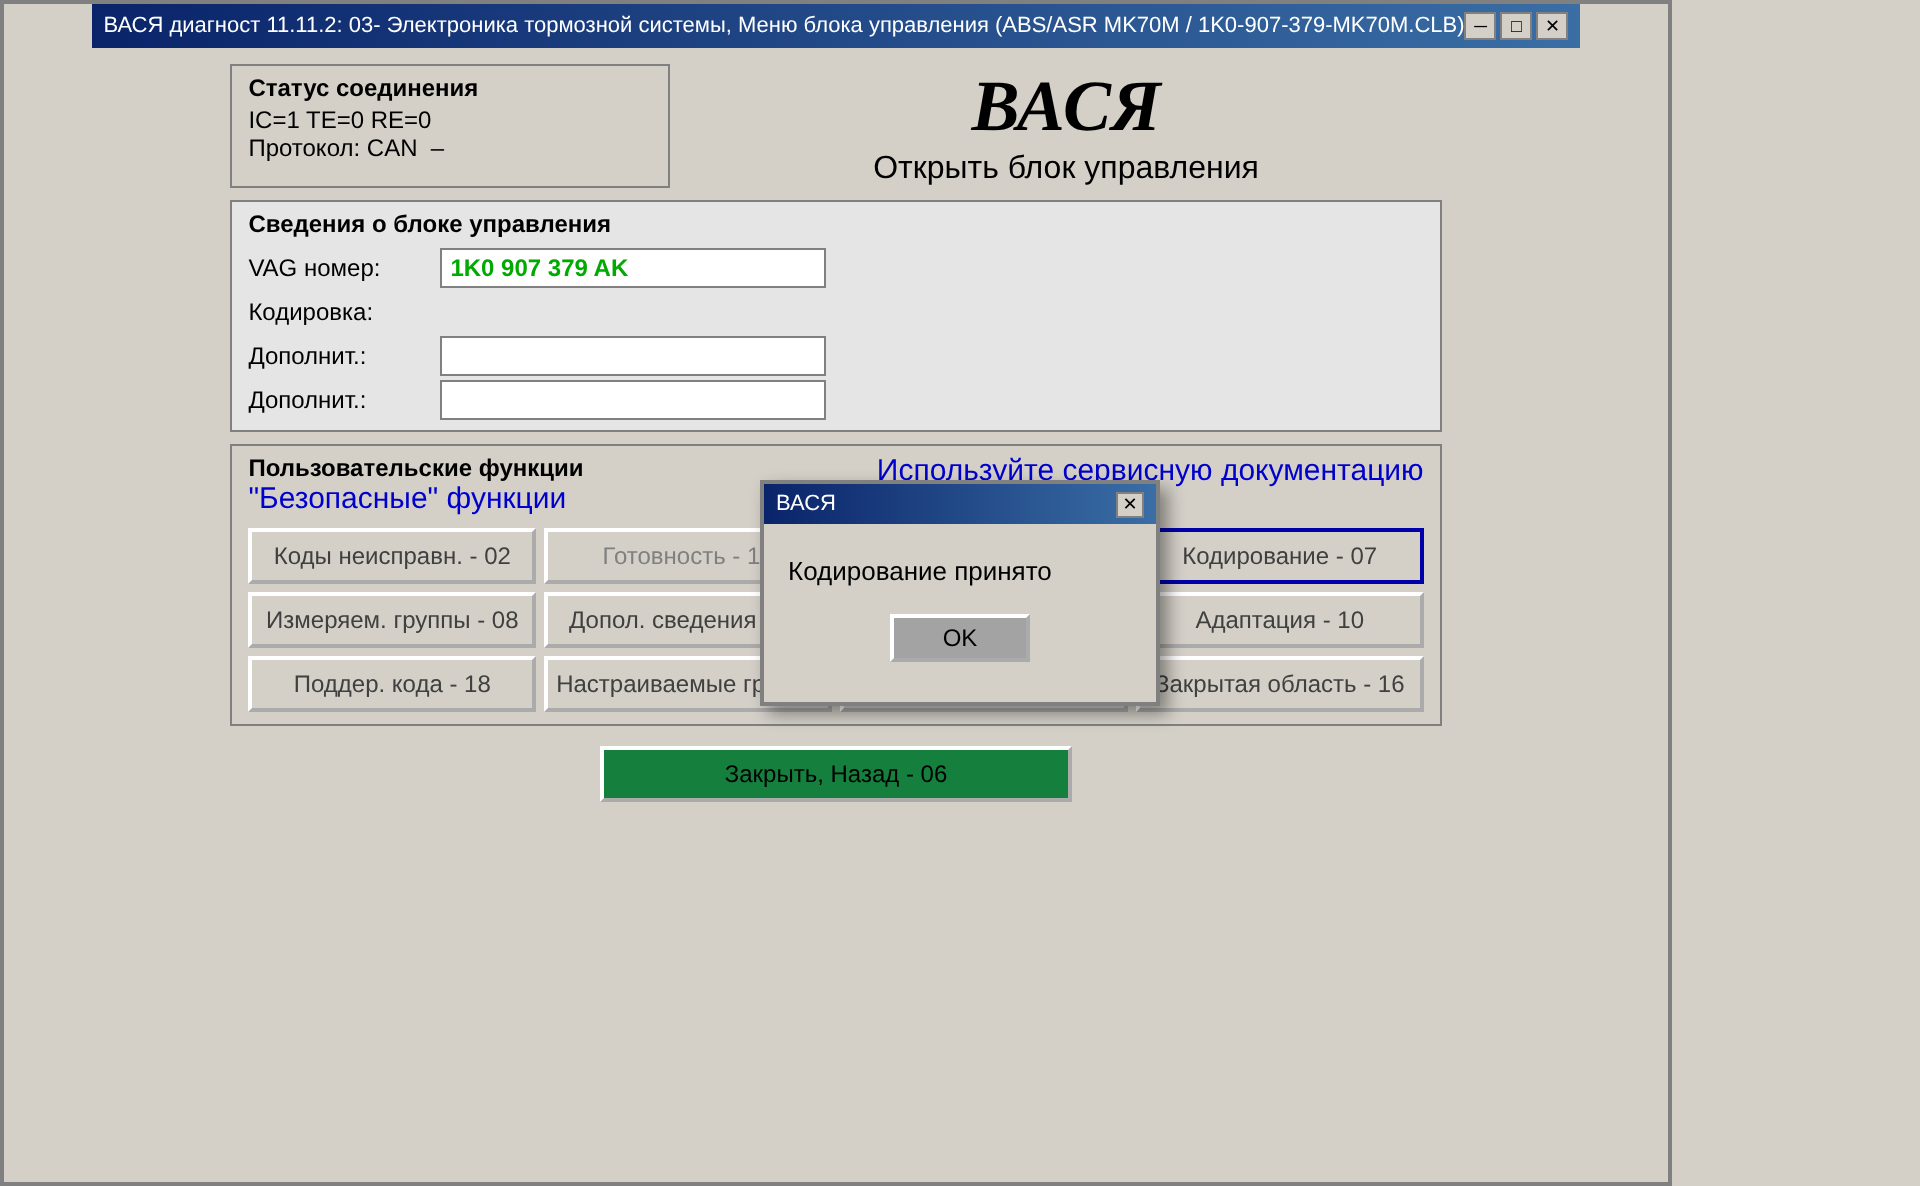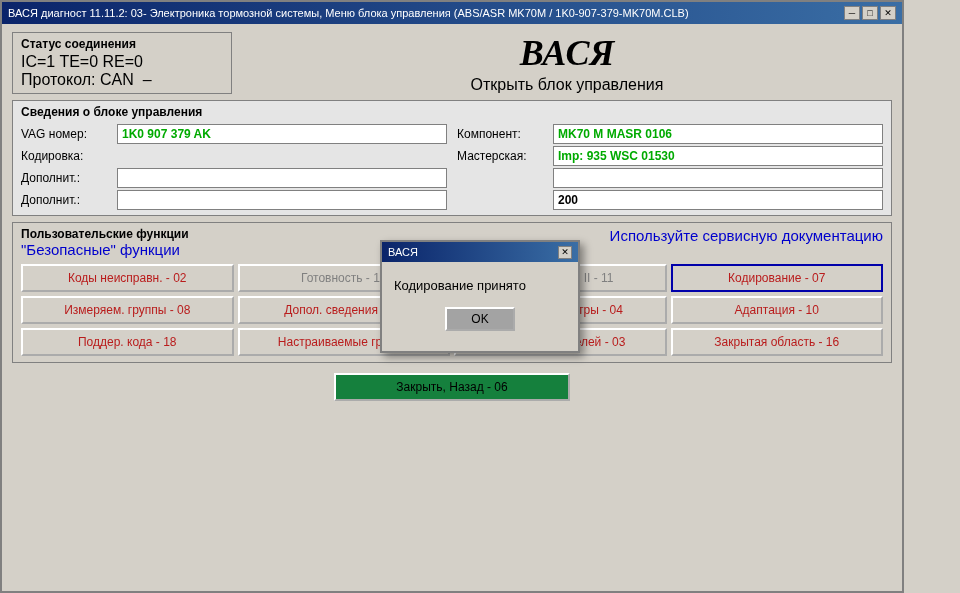--- a/index.html
+++ b/index.html
@@ -5,25 +5,26 @@
     * { box-sizing: border-box; margin: 0; padding: 0; }
     body {
       font-family: 'Segoe UI', Tahoma, Arial, sans-serif;
       font-size: 13px;
       background: #d4d0c8;
       width: 960px;
       height: 593px;
       overflow: hidden;
     }
     .window {
-      width: 904px;
+      width: 836px;
       height: 593px;
       border: 2px solid #808080;
       display: flex;
       flex-direction: column;
+      align-items: center;
     }
     .title-bar {
       background: linear-gradient(to right, #0a246a, #3a6ea5);
       color: white;
       padding: 3px 6px;
       font-size: 11px;
       display: flex;
       align-items: center;
       justify-content: space-between;
       height: 22px;
@@ -63,21 +64,21 @@
       padding: 4px 8px;
       width: 220px;
       flex-shrink: 0;
     }
     .status-box .label {
       font-weight: bold;
       font-size: 12px;
       margin-bottom: 2px;
     }
     .status-box .value {
-      font-size: 16px;
+      font-size: 12px;
     }
     .vasya-header {
       flex: 1;
       display: flex;
       flex-direction: column;
       align-items: center;
       justify-content: center;
     }
     .vasya-title {
       font-size: 36px;
@@ -164,21 +165,21 @@
       gap: 4px;
       margin-top: 6px;
     }
     .func-btn {
       background: #d4d0c8;
       border: 2px outset #ffffff;
       padding: 5px 4px;
       font-size: 12px;
       cursor: pointer;
       text-align: center;
-      color: #b91c1c;
+      color: #404040;
     }
     .func-btn.active {
       border: 2px solid #0000aa;
       background: #d4d0c8;
     }
     .func-btn.grayed {
       color: #808080;
     }
     .close-section {
       display: flex;
@@ -290,38 +291,20 @@
           <div class="info-row">
             <span class="info-label">Дополнит.:</span>
             <span class="info-value normal"></span>
           </div>
           <div class="info-row">
             <span class="info-label">Дополнит.:</span>
             <span class="info-value normal"></span>
           </div>
         </div>
 
-        <div>
-          <div class="info-row">
-            <span class="info-label">Компонент:</span>
-            <span class="info-value">MK70 M MASR        0106</span>
-          </div>
-          <div class="info-row">
-            <span class="info-label">Мастерская:</span>
-            <span class="info-value">Imp: 935    WSC 01530</span>
-          </div>
-          <div class="info-row">
-            <span class="info-label"></span>
-            <span class="info-value normal"></span>
-          </div>
-          <div class="info-row">
-            <span class="info-label"></span>
-            <span class="info-value normal">200</span>
-          </div>
-        </div>
       </div>
     </div>
 
     <div class="functions-section">
       <div class="functions-top">
         <div class="user-functions">
           <div class="func-title">Пользовательские функции</div>
           <div class="func-subtitle">"Безопасные" функции</div>
         </div>
         <div class="service-functions">

